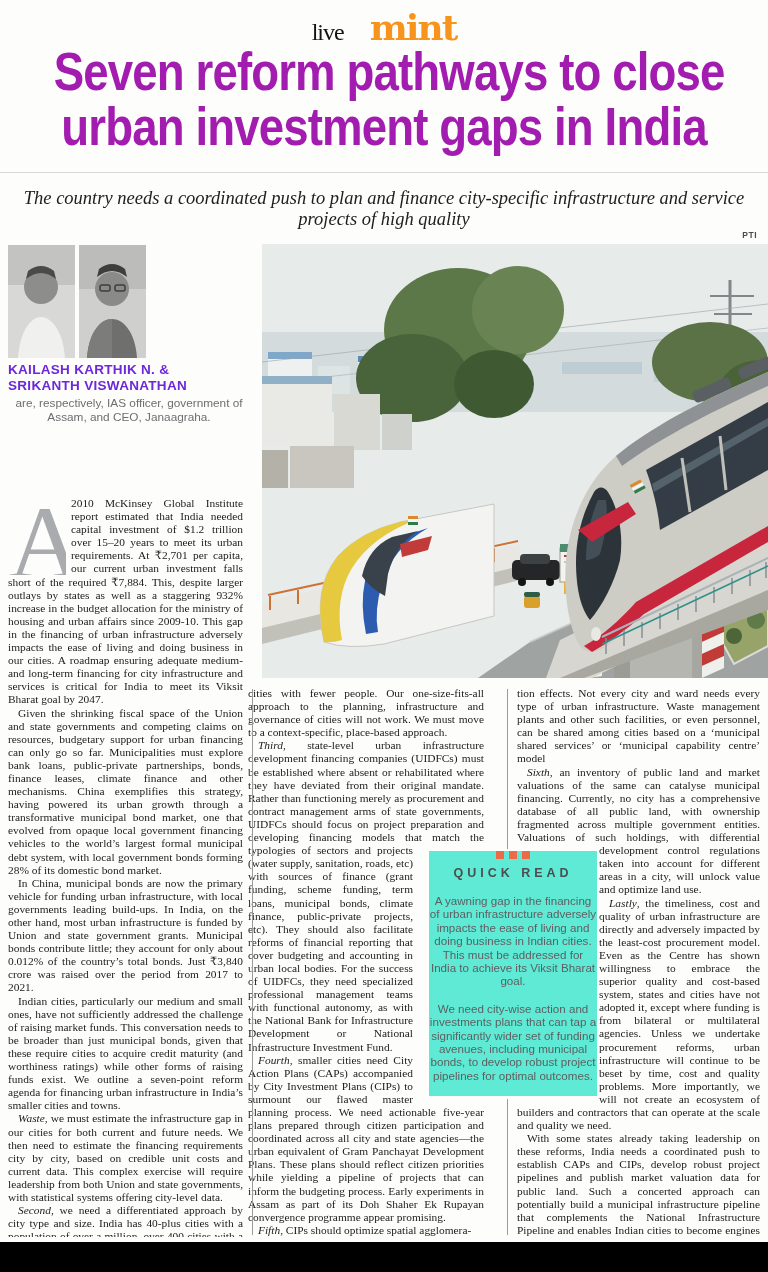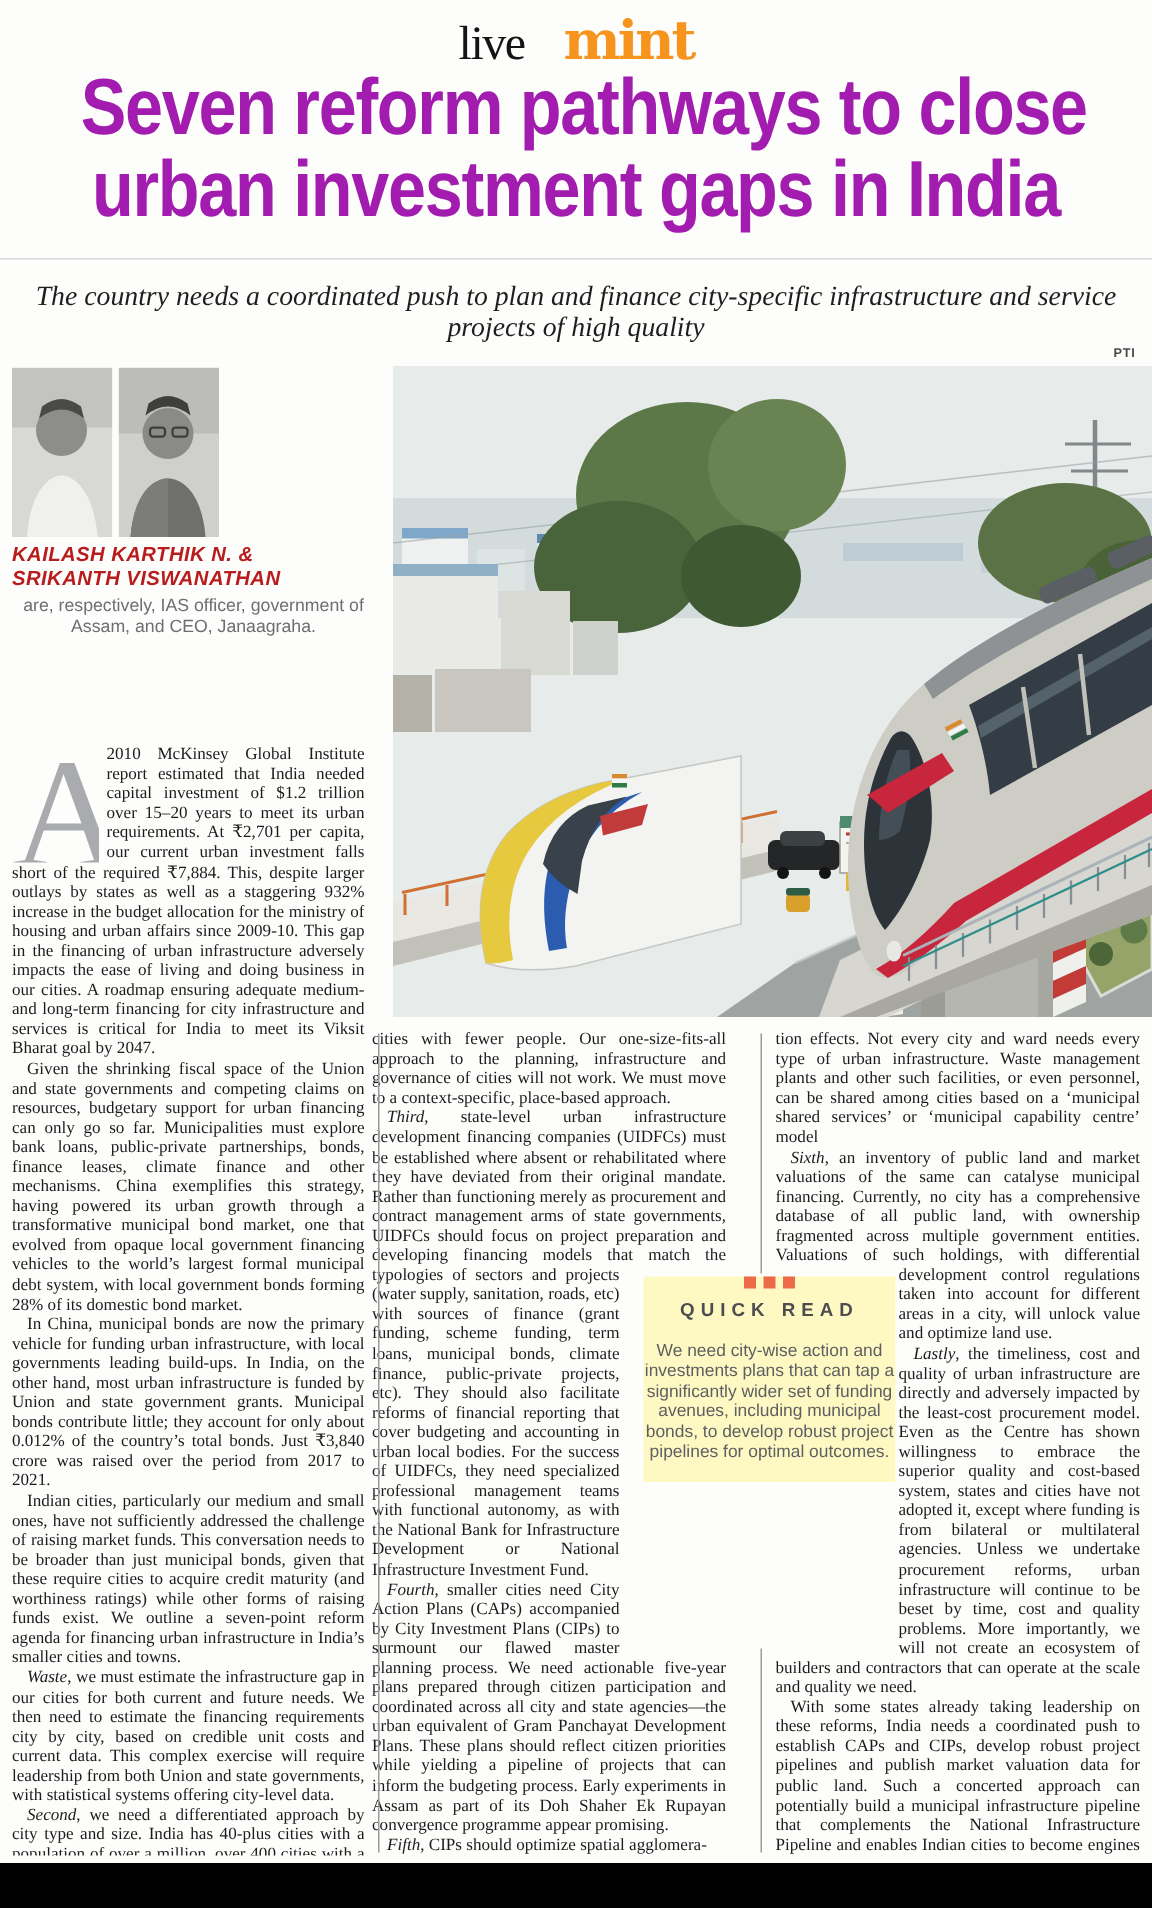--- a/index.html
+++ b/index.html
@@ -1,21 +1,21 @@
 <!DOCTYPE html>
 <html><head>
 <meta charset="utf-8">
 <style>
   html,body{margin:0;padding:0;background:#ffffff;}
   .page{position:relative;width:768px;height:1272px;background:#fdfdfc;overflow:hidden;
         font-family:"Liberation Serif","DejaVu Serif",serif;}
 
   
   .masthead{position:absolute;top:6px;left:0;width:768px;text-align:center;}
-  .logo-live{font-family:"Liberation Serif",serif;font-size:32px;color:#141414;letter-spacing:-1px;}
+  .logo-live{font-family:"Liberation Serif",serif;font-size:24px;color:#141414;letter-spacing:-1px;}
   .logo-mint{font-family:"DejaVu Serif","Liberation Serif",serif;font-weight:bold;font-size:36px;
              color:#F7941E;letter-spacing:-2px;margin-left:26px;}
 
   
   .headline{position:absolute;top:44px;left:0;width:768px;text-align:center;
             font-family:"Liberation Sans","DejaVu Sans",sans-serif;font-weight:900;
             color:#a21caf;font-size:53px;line-height:55px;letter-spacing:-1px;}
   .hl-line{display:block;transform:scaleX(.86);transform-origin:50% 50%;white-space:nowrap;}
 
   .rule-top{position:absolute;left:0;top:172px;width:768px;height:1px;background:#d8d8d8;}
@@ -27,21 +27,21 @@
                 font-size:8.5px;font-weight:bold;color:#4a4a4a;letter-spacing:.5px;}
 
   .article-photo{position:absolute;left:262px;top:244px;width:506px;height:434px;overflow:hidden;background:#e6eae9;}
   .article-photo svg{display:block;}
 
   
   .author-photo{position:absolute;top:245px;width:67px;height:113px;overflow:hidden;}
   .author-photo.p1{left:8px;}
   .author-photo.p2{left:79px;}
   .author-names{position:absolute;left:8px;top:362px;font-family:"Liberation Sans",sans-serif;
-                font-weight:bold;font-size:13.5px;line-height:15.5px;color:#b91c1c;letter-spacing:.3px;font-style:italic;}
+                font-weight:bold;font-size:13.5px;line-height:15.5px;color:#6d28d9;letter-spacing:.3px;}
   .author-bio{position:absolute;left:8px;top:396px;width:242px;font-family:"Liberation Sans",sans-serif;
               font-size:11.8px;line-height:14px;color:#6d6e71;text-align:center;}
 
   
   .col{position:absolute;font-size:11.4px;line-height:13.1px;text-align:justify;color:#1b1b1b;overflow:hidden;}
   .col p{margin:0;}
   .col p + p{text-indent:10px;}
   #col1{left:8px;top:497px;width:235px;height:740px;}
   #col2{left:248px;top:687px;width:236px;height:550px;}
   #col3{left:517px;top:687px;width:243px;height:550px;}
@@ -51,21 +51,21 @@
   .qr-spacer-left{float:left;width:82px;height:412px;shape-outside:inset(170px 0 0 0);}
 
   
   .vdiv{position:absolute;width:1px;background:#9b9b9b;}
   #div1{left:252px;top:689px;height:546px;}
   #div2a{left:507px;top:689px;height:160px;}
   #div2b{left:507px;top:1099px;height:136px;}
 
   
   .quick-read{position:absolute;left:429px;top:851px;width:168px;text-align:center;
-              font-family:"Liberation Sans","DejaVu Sans",sans-serif;background:#fef9c3;}
+              font-family:"Liberation Sans","DejaVu Sans",sans-serif;background:#5eead4;}
   .qr-squares{display:flex;justify-content:center;gap:5px;margin-bottom:7px;}
   .qr-squares span{width:8px;height:8px;background:#ED6A49;display:block;}
   .qr-title{font-size:12.5px;font-weight:bold;letter-spacing:4px;color:#4d4d4f;margin-bottom:14px;}
   .qr-item{font-size:11.6px;line-height:13.4px;color:#5e5f62;margin-bottom:14px;}
 
   .bottom-bar{position:absolute;left:0;top:1242px;width:768px;height:30px;background:#000;}
 </style>
 </head>
 <body>
 
@@ -292,18 +292,19 @@
   <div class="vdiv" id="div2a"></div>
   <div class="vdiv" id="div2b"></div>
 
   <div class="quick-read">
     <div class="qr-squares">
       <span></span>
         <span></span>
         <span></span>
     </div>
     <div class="qr-title">QUICK READ</div>
+    <div class="qr-item">A yawning gap in the financing of urban infrastructure adversely impacts the ease of living and doing business in Indian cities. This must be addressed for India to achieve its Viksit Bharat goal.</div>
     <div class="qr-item">We need city-wise action and investments plans that can tap a significantly wider set of funding avenues, including municipal bonds, to develop robust project pipelines for optimal outcomes.</div>
   </div>
 
   <div class="bottom-bar"></div>
 
 </div>
 
 </body></html>

